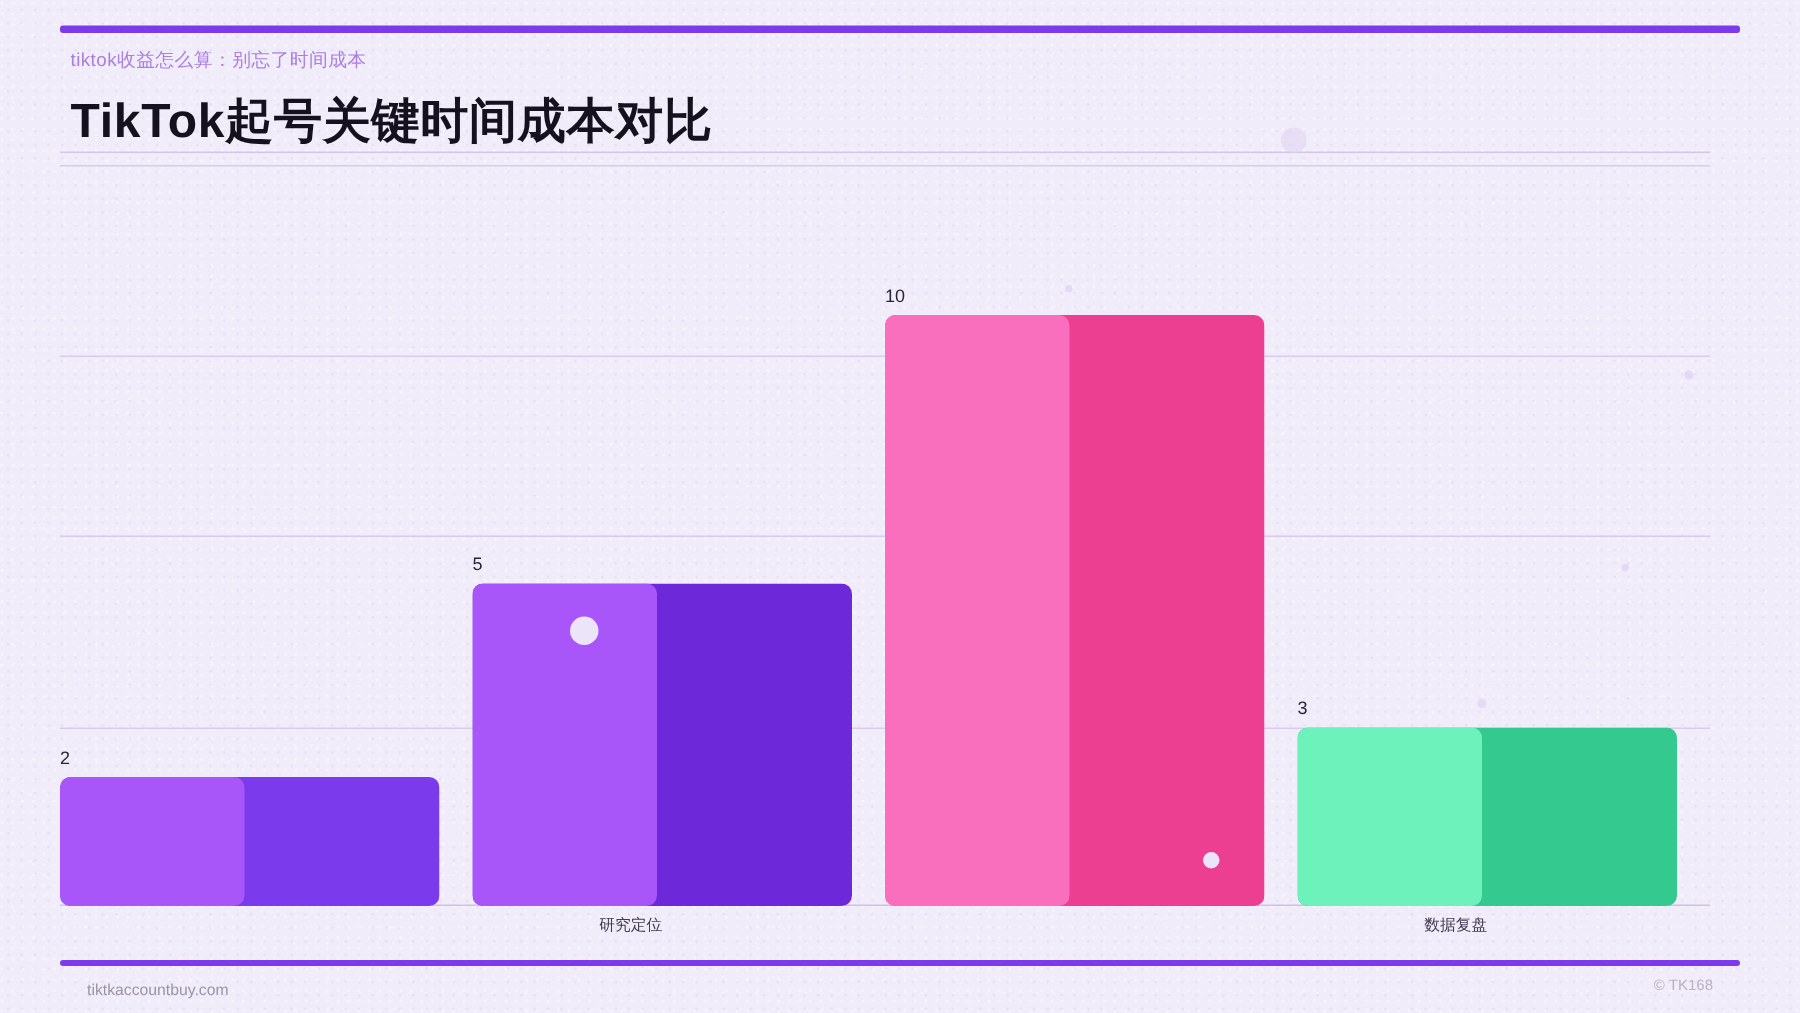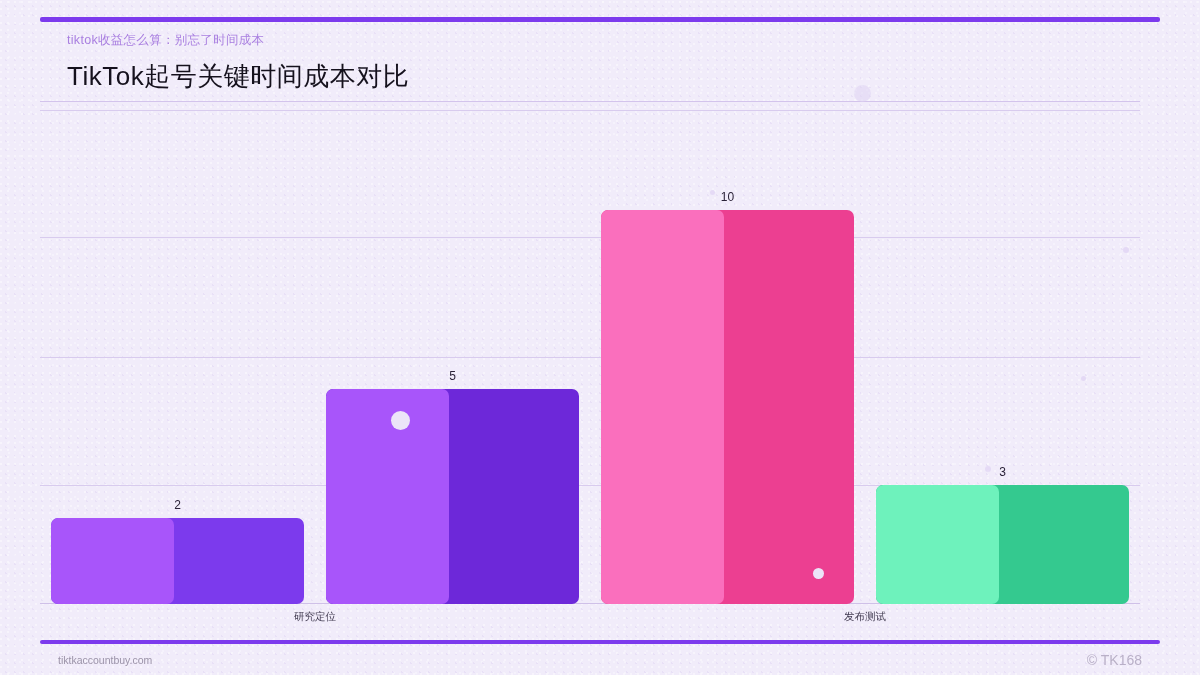--- a/index.html
+++ b/index.html
@@ -22,31 +22,31 @@
     opacity:.75;
   }
   
   .top-accent {
     position:absolute; left:40px; top:17px;
     width:1120px; height:5px;
     background:#7c3aed;
     border-radius:2px;
   }
   
-  .header { position:absolute; left:67px; top:32px; }
+  .header { position:absolute; left:47px; top:32px; }
   .kicker {
     font-size:12.5px;
     color:#a97fe0;
     letter-spacing:.3px;
     white-space:nowrap;
   }
   .title {
     margin-top:10px;
-    font-size:26px;
-    font-weight:normal;
+    font-size:32px;
+    font-weight:bold;
     color:#15111d;
     letter-spacing:.5px;
     white-space:nowrap;
   }
   .header-rule {
     position:absolute; left:40px; top:101px;
     width:1100px; height:1px;
     background:#d3c4ec;
   }
   
@@ -69,21 +69,21 @@
     left:0; right:0; bottom:0; top:0;
     display:flex;
     align-items:flex-end;
     justify-content:space-around;
   }
   .bar-group {
     position:relative;
     width:279px;
     display:flex;
     flex-direction:column;
-    align-items:center;
+    align-items:flex-start;
     justify-content:flex-end;
     height:100%;
   }
   .bar-value {
     font-size:12px;
     color:#2b2338;
     margin-bottom:7px;
     line-height:1;
   }
   .bar {
@@ -107,21 +107,21 @@
   
   .xlabels {
     position:absolute;
     left:40px; top:610px;
     width:1100px;
     display:flex;
     justify-content:space-around;
   }
   .xlabel {
     width:253px;
-    text-align:center;
+    text-align:right;
     font-size:10.5px;
     color:#413a50;
   }
   
   .deco {
     position:absolute;
     border-radius:50%;
     background:#dfd3f3;
     pointer-events:none;
   }
@@ -131,21 +131,21 @@
     width:1120px; height:4px;
     background:#7c3aed;
     border-radius:2px;
   }
   .footer-left {
     position:absolute; left:58px; top:654px;
     font-size:10.5px; color:#9b93a8;text-align:right;
   }
   .footer-right {
     position:absolute; right:58px; top:652px;
-    font-size:14px; color:#b9b0c7;
+    font-size:10px; color:#b9b0c7;
   }
 </style>
 </head>
 <body>
 
 <div class="noise"></div>
 
 <div class="top-accent"></div>
 
 <div class="header">
@@ -202,18 +202,18 @@
         <div class="bar-dark" style="background:#34c98f;"></div>
         <div class="bar-light" style="background:#6ef2bc;"></div>
       </div>
     </div>
 
   </div>
 </div>
 
 <div class="xlabels">
   <div class="xlabel">研究定位</div>
-  <div class="xlabel">发布测试</div>
+  <div class="xlabel">数据复盘</div>
 </div>
 
 <div class="footer-accent"></div>
 <div class="footer-left">tiktkaccountbuy.com</div>
 <div class="footer-right">© TK168</div>
 
 </body></html>

